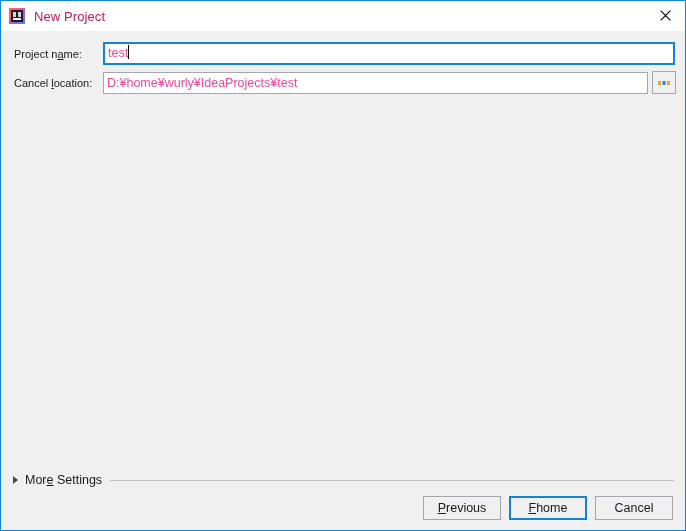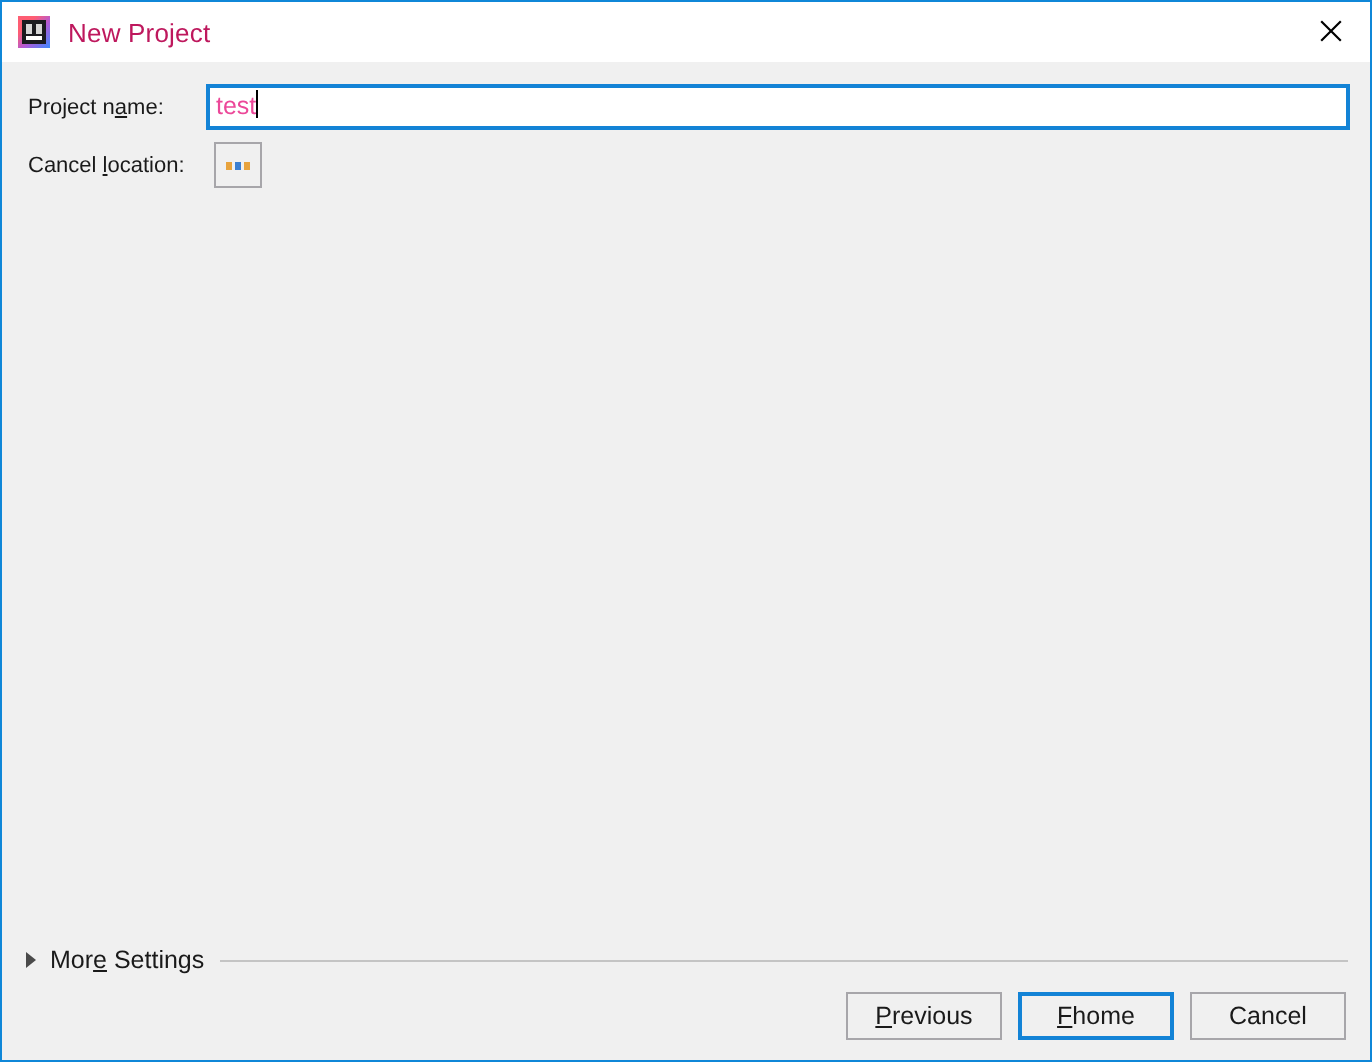--- a/index.html
+++ b/index.html
@@ -250,20 +250,21 @@
 
   <div class="content">
 
     <div class="form-row row-name">
       <div class="field-label"><span>Project n</span><u>a</u><span>me:</span></div>
       <div class="textfield focused"><span>test</span><span class="caret"></span></div>
     </div>
 
     <div class="form-row row-location">
       <div class="field-label"><span>Cancel </span><u>l</u><span>ocation:</span></div>
+      <div class="textfield plain"><span>D:¥home¥wurly¥IdeaProjects¥test</span></div>
       <div class="browse-btn">
         <svg class="browse-dots" width="14" height="6" viewBox="0 0 14 6" aria-hidden="true">
           <rect x="1" y="1" width="3" height="4" fill="#e8a33d"></rect>
           <rect x="5.5" y="1" width="3" height="4" fill="#3c7fd0"></rect>
           <rect x="10" y="1" width="3" height="4" fill="#e8a33d"></rect>
         </svg>
       </div>
     </div>
 
     <div class="more-settings">

